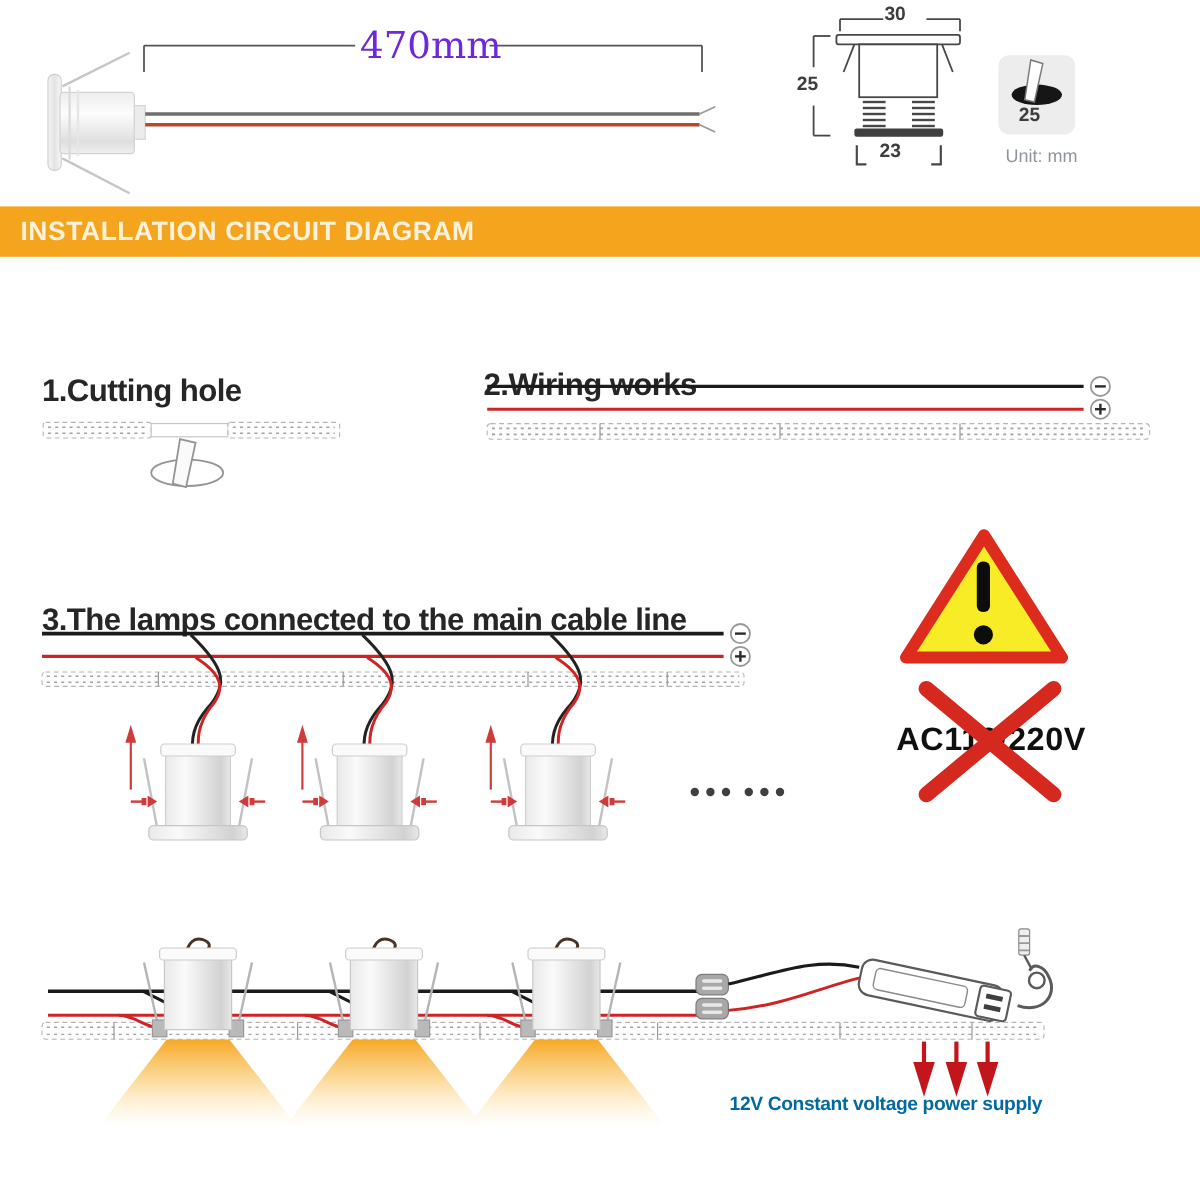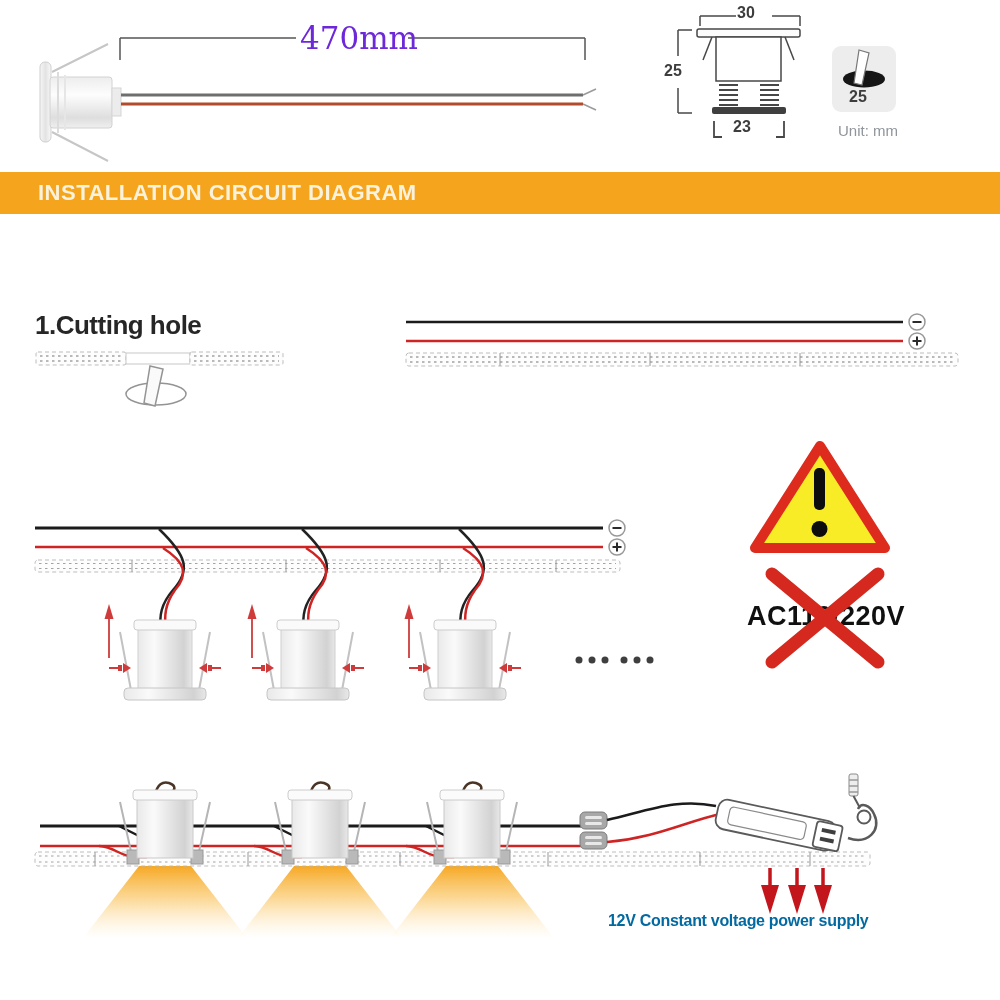--- a/index.html
+++ b/index.html
@@ -2,21 +2,21 @@
 <html><head>
 <meta charset="utf-8">
 <style>
   html,body{margin:0;padding:0;background:#fff;}
   #canvas{position:relative;width:1000px;height:1000px;background:#fff;overflow:hidden;
           font-family:"Liberation Sans",sans-serif;}
   .abs{position:absolute;}
   .heading{font-weight:700;color:#262626;font-size:26px;letter-spacing:-0.5px;white-space:nowrap;margin-top:24px;}
   .dimlabel{font-weight:700;color:#3d3d3d;font-size:16px;}
   .banner{left:0;top:172px;width:1000px;height:42px;background:#F5A41E;}
-  .banner span{display:block;padding-left:38px;line-height:42px;font-size:22px;font-weight:700;
+  .banner span{display:block;padding-left:17px;line-height:42px;font-size:22px;font-weight:700;
                letter-spacing:0.5px;color:#FBF2DC;}
   .serif-dim{font-family:"DejaVu Serif","Liberation Serif",serif;font-size:31px;color:#6d28d9;
              text-align:left;white-space:nowrap;}
   .unit{font-size:15px;color:#8F959B;text-align:center;}
   .ac-text{font-weight:700;font-size:27px;color:#101010;letter-spacing:0.5px;white-space:nowrap;}
   .psu-text{font-weight:700;font-size:16px;color:#0369a1;letter-spacing:-0.3px;white-space:nowrap;}
   svg{display:block;}
 </style>
 </head>
 <body>
@@ -133,20 +133,21 @@
       <rect x="190" y="352" width="93" height="13" rx="2" fill="#fdfdfd" stroke="#b5b5b5" stroke-width="0.9" stroke-dasharray="4 3"></rect>
       <line x1="194" y1="356" x2="279" y2="356" stroke="#a3a3a3" stroke-width="1.3" stroke-dasharray="2.5 3.5"></line>
       <line x1="194" y1="361" x2="279" y2="361" stroke="#a3a3a3" stroke-width="1.3" stroke-dasharray="2.5 3.5"></line>
     </g>
     <g fill="none" stroke="#949494" stroke-width="1.5">
       <ellipse cx="156" cy="394" rx="30" ry="11" fill="#ffffff"></ellipse>
       <polygon points="150,366 163,369 155,406 144,403" fill="#fafafa"></polygon>
     </g>
   </svg>
 
+  <div class="abs heading" style="left:403px;top:281px">2.Wiring works</div>
   <svg class="abs" style="left:400px;top:270px" width="600" height="110" viewBox="400 270 600 110">
     <line x1="406" y1="322" x2="903" y2="322" stroke="#1B1B1B" stroke-width="2.6"></line>
     <g>
       <circle cx="917" cy="322" r="8" fill="#fff" stroke="#989898" stroke-width="1.5"></circle>
       <line x1="912.5" y1="322" x2="921.5" y2="322" stroke="#2b2b2b" stroke-width="2"></line>
     </g>
     <line x1="406" y1="341" x2="903" y2="341" stroke="#CE2424" stroke-width="2.6"></line>
     <g>
       <circle cx="917" cy="341" r="8" fill="#fff" stroke="#989898" stroke-width="1.5"></circle>
       <line x1="912.5" y1="341" x2="921.5" y2="341" stroke="#2b2b2b" stroke-width="2"></line>
@@ -155,20 +156,21 @@
     <g>
       <rect x="406" y="353" width="552" height="13" rx="3" fill="#fdfdfd" stroke="#b5b5b5" stroke-width="0.9" stroke-dasharray="4 3"></rect>
       <line x1="410" y1="357" x2="954" y2="357" stroke="#a3a3a3" stroke-width="1.3" stroke-dasharray="2.5 3.5"></line>
       <line x1="410" y1="362" x2="954" y2="362" stroke="#a3a3a3" stroke-width="1.3" stroke-dasharray="2.5 3.5"></line>
       <line x1="500" y1="353" x2="500" y2="366" stroke="#9a9a9a"></line>
       <line x1="650" y1="353" x2="650" y2="366" stroke="#9a9a9a"></line>
       <line x1="800" y1="353" x2="800" y2="366" stroke="#9a9a9a"></line>
     </g>
   </svg>
 
+  <div class="abs heading" style="left:35px;top:477px">3.The lamps connected to the main cable line</div>
   <svg class="abs" style="left:0;top:455px" width="700" height="260" viewBox="0 455 700 260">
     <defs>
       <linearGradient id="lampGrad3" x1="0" y1="0" x2="1" y2="0">
         <stop offset="0" stop-color="#e9e9e9"></stop>
           <stop offset="0.3" stop-color="#fafafa"></stop>
         <stop offset="0.85" stop-color="#d2d2d2"></stop>
           <stop offset="1" stop-color="#e8e8e8"></stop>
       </linearGradient>
       <g id="lamp3">
         <line x1="-45" y1="632" x2="-34" y2="690" stroke="#c2c2c2" stroke-width="2"></line>

